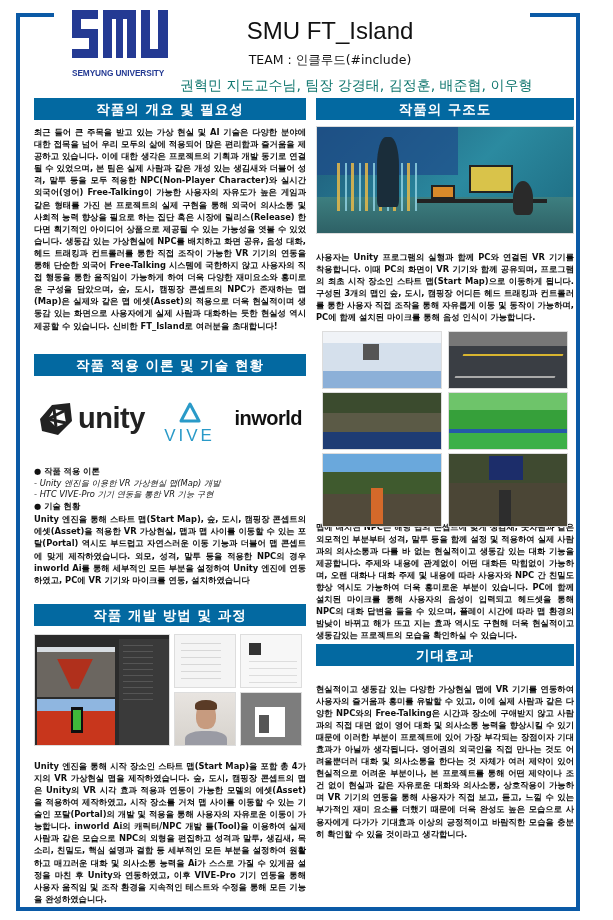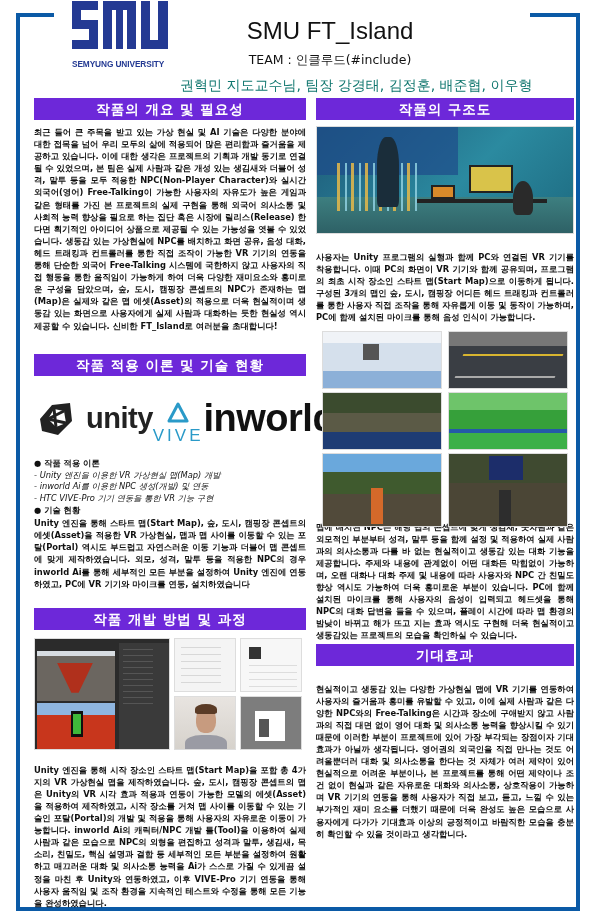--- a/index.html
+++ b/index.html
@@ -7,50 +7,50 @@
   body { position: relative; font-family: "DejaVu Sans", sans-serif; color: #111; }
 
   
   .frame-left { position: absolute; left: 16px; top: 13px; width: 4px; height: 898px; background: #0b5aa6; }
   .frame-left-top { position: absolute; left: 16px; top: 13px; width: 38px; height: 4px; background: #0b5aa6; }
   .frame-right-v { position: absolute; right: 33px; top: 13px; width: 4px; height: 898px; background: #0b5aa6; }
   .frame-right-top { position: absolute; right: 33px; top: 13px; width: 50px; height: 4px; background: #0b5aa6; }
   .frame-bottom { position: absolute; left: 16px; top: 907px; width: 564px; height: 4px; background: #0b5aa6; }
 
   
-  .logo { position: absolute; left: 72px; top: 1px; width: 96px; height: 66px; }
+  .logo { position: absolute; left: 72px; top: 10px; width: 96px; height: 66px; }
   .logo-mark { display: flex; gap: 3px; height: 48px; }
   .logo-text { font-family: "Liberation Sans", sans-serif; font-weight: bold; font-size: 8.3px; color: #243a93; margin-top: 10px; letter-spacing: -0.1px; white-space: nowrap; }
 
   
   .title-block { position: absolute; left: 180px; top: 16px; width: 300px; text-align: center; }
   .title { font-family: "Liberation Sans", sans-serif; font-size: 24px; color: #111; line-height: 30px; }
   .team { font-size: 12.5px; margin-top: 6px; color: #111; }
   .members { font-size: 14px; margin-top: 8px; color: #0f766e; white-space: nowrap; }
 
   
   .col { position: absolute; }
   .col-left { left: 34px; top: 98px; width: 272px; }
   .col-right { left: 316px; top: 98px; width: 258px; }
 
-  .sec-head { background: #6d28d9; color: #fff; text-align: center; font-size: 13.5px; font-weight: bold; height: 22px; line-height: 22px; letter-spacing: 1px; }
+  .sec-head { background: #0369a1; color: #fff; text-align: center; font-size: 13.5px; font-weight: bold; height: 22px; line-height: 22px; letter-spacing: 1px; }
   .para { font-size: 8.35px; line-height: 12.1px; text-align: justify; color: #111; margin-top: 17px; }
   .para.bold { font-weight: bold; }
 
   
   .tech-logos { display: flex; align-items: center; justify-content: space-between; height: 62px; margin-top: 12px; padding: 0 4px; }
-  .unity { display: flex; align-items: center; gap: 12px; }
+  .unity { display: flex; align-items: center; gap: 4px; }
   .unity-mark { width: 36px; height: 36px; }
   .unity-word { font-family: "Liberation Sans", sans-serif; font-weight: bold; font-size: 29px; color: #222; letter-spacing: -0.5px; }
   .vive { display: flex; flex-direction: column; align-items: center; margin-top: 10px; }
   .vive-mark { width: 22px; height: 22px; }
   .vive-word { font-family: "Liberation Sans", sans-serif; font-size: 17px; color: #2a9ac8; letter-spacing: 3px; margin-top: 2px; }
-  .inworld { font-family: "Liberation Sans", sans-serif; font-weight: bold; font-size: 38px; color: #111; letter-spacing: -0.5px; }
-
-  .list { font-size: 8.3px; line-height: 11.9px; margin-top: 8px; font-weight: bold; }
+  .inworld { font-family: "Liberation Sans", sans-serif; font-weight: bold; font-size: 20px; color: #111; letter-spacing: -0.5px; }
+
+  .list { font-size: 8.3px; line-height: 11.9px; margin-top: 16px; font-weight: bold; }
   .list .bullet-head { font-weight: bold; }
   .list .dash { font-weight: normal; font-style: italic; }
 
   
   .img { position: relative; overflow: hidden; border: 1px solid #ddd; }
   .dev-grid { display: grid; grid-template-columns: 136px 62px 62px; grid-template-rows: 54px 54px; gap: 4px; margin-top: 8px; height: 118px; }
   .dev-unity { grid-row: 1 / 3; background: #2b2b2b; }
   .dev-unity .scene-top { position: absolute; left: 2px; top: 12px; width: 78px; height: 50px; background: linear-gradient(#d8dde2 0 10%, #6b6660 10% 100%); }
   .dev-unity .scene-top .red { position: absolute; left: 20px; top: 12px; width: 36px; height: 30px; background: #b0301c; clip-path: polygon(0 0, 100% 0, 60% 100%, 40% 100%); }
   .dev-unity .scene-bot { position: absolute; left: 2px; top: 64px; width: 78px; height: 52px; background: #c8361c; }
@@ -143,21 +143,20 @@
         <svg class="vive-mark" viewBox="0 0 22 22">
           <path d="M11 2 L20 19 H2 Z" fill="none" stroke="#2a9ac8" stroke-width="3" stroke-linejoin="round"></path>
         </svg>
         <span class="vive-word">VIVE</span>
       </div>
       <div class="inworld">inworld</div>
     </div>
     <div class="list">
       <div class="bullet-head">● 작품 적용 이론</div>
       <div class="dash">- Unity 엔진을 이용한 VR 가상현실 맵(Map) 개발</div>
-      <div class="dash">- inworld Ai를 이용한 NPC 생성(개발) 및 연동</div>
       <div class="dash">- HTC VIVE-Pro 기기 연동을 통한 VR 기능 구현</div>
       <div class="bullet-head">● 기술 현황</div>
       <div class="para bold" style="margin-top:0;">Unity 엔진을 통해 스타트 맵(Start Map), 숲, 도시, 캠핑장 콘셉트의 에셋(Asset)을 적용한 VR 가상현실, 맵과 맵 사이를 이동할 수 있는 포탈(Portal) 역시도 부드럽고 자연스러운 이동 기능과 더불어 맵 콘셉트에 맞게 제작하였습니다. 외모, 성격, 말투 등을 적용한 NPC의 경우 inworld Ai를 통해 세부적인 모든 부분을 설정하여 Unity 엔진에 연동하였고, PC에 VR 기기와 마이크를 연동, 설치하였습니다</div>
     </div>
   </div>
 
   <div style="margin-top:18px;">
     <div class="sec-head">작품 개발 방법 및 과정</div>
     <div class="dev-grid">
       <div class="img dev-unity">

